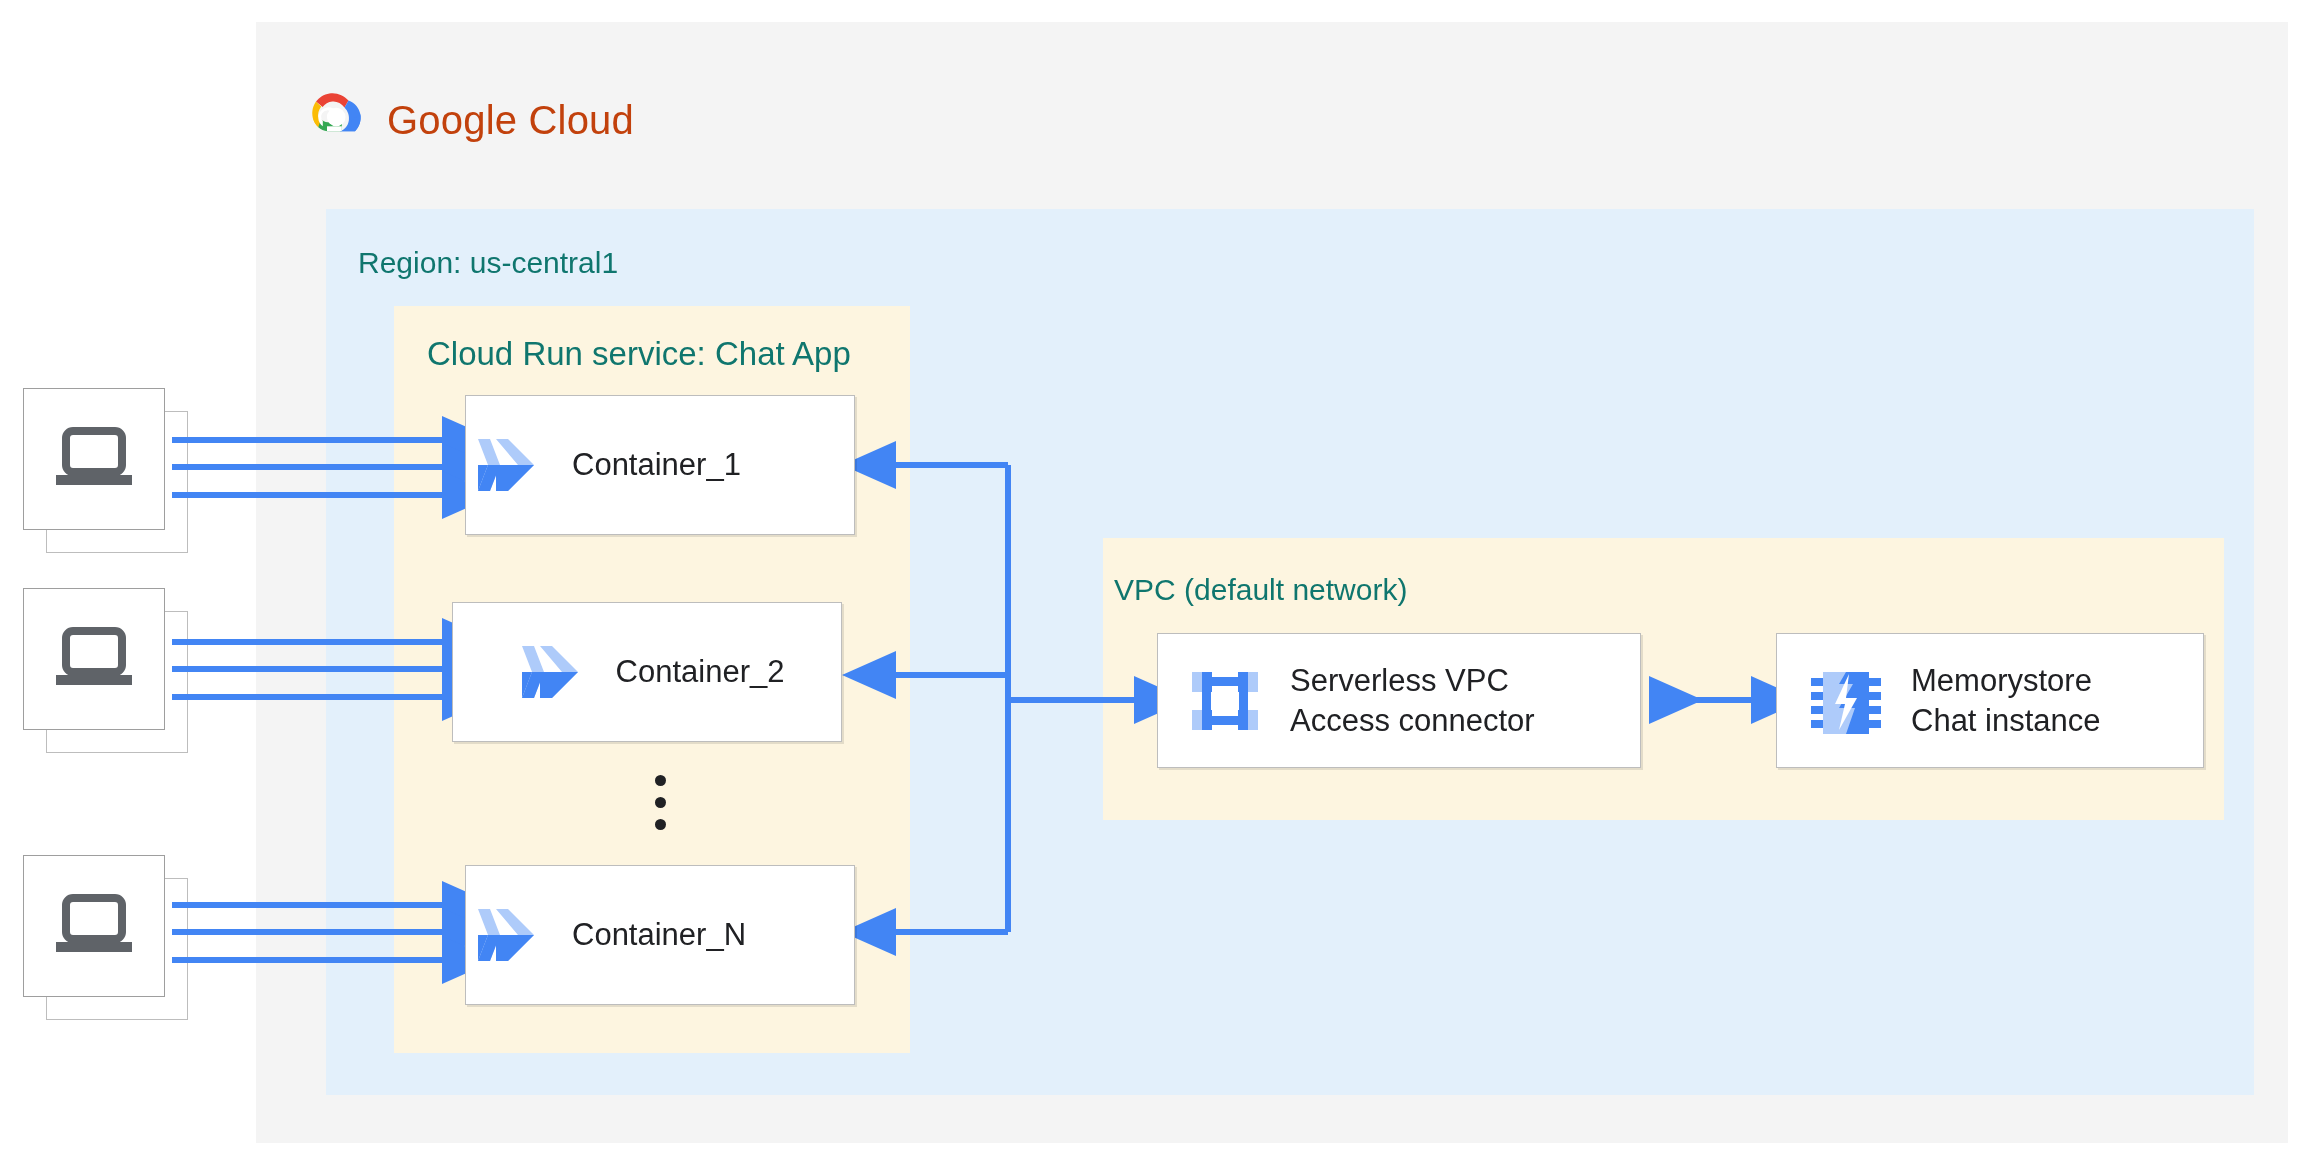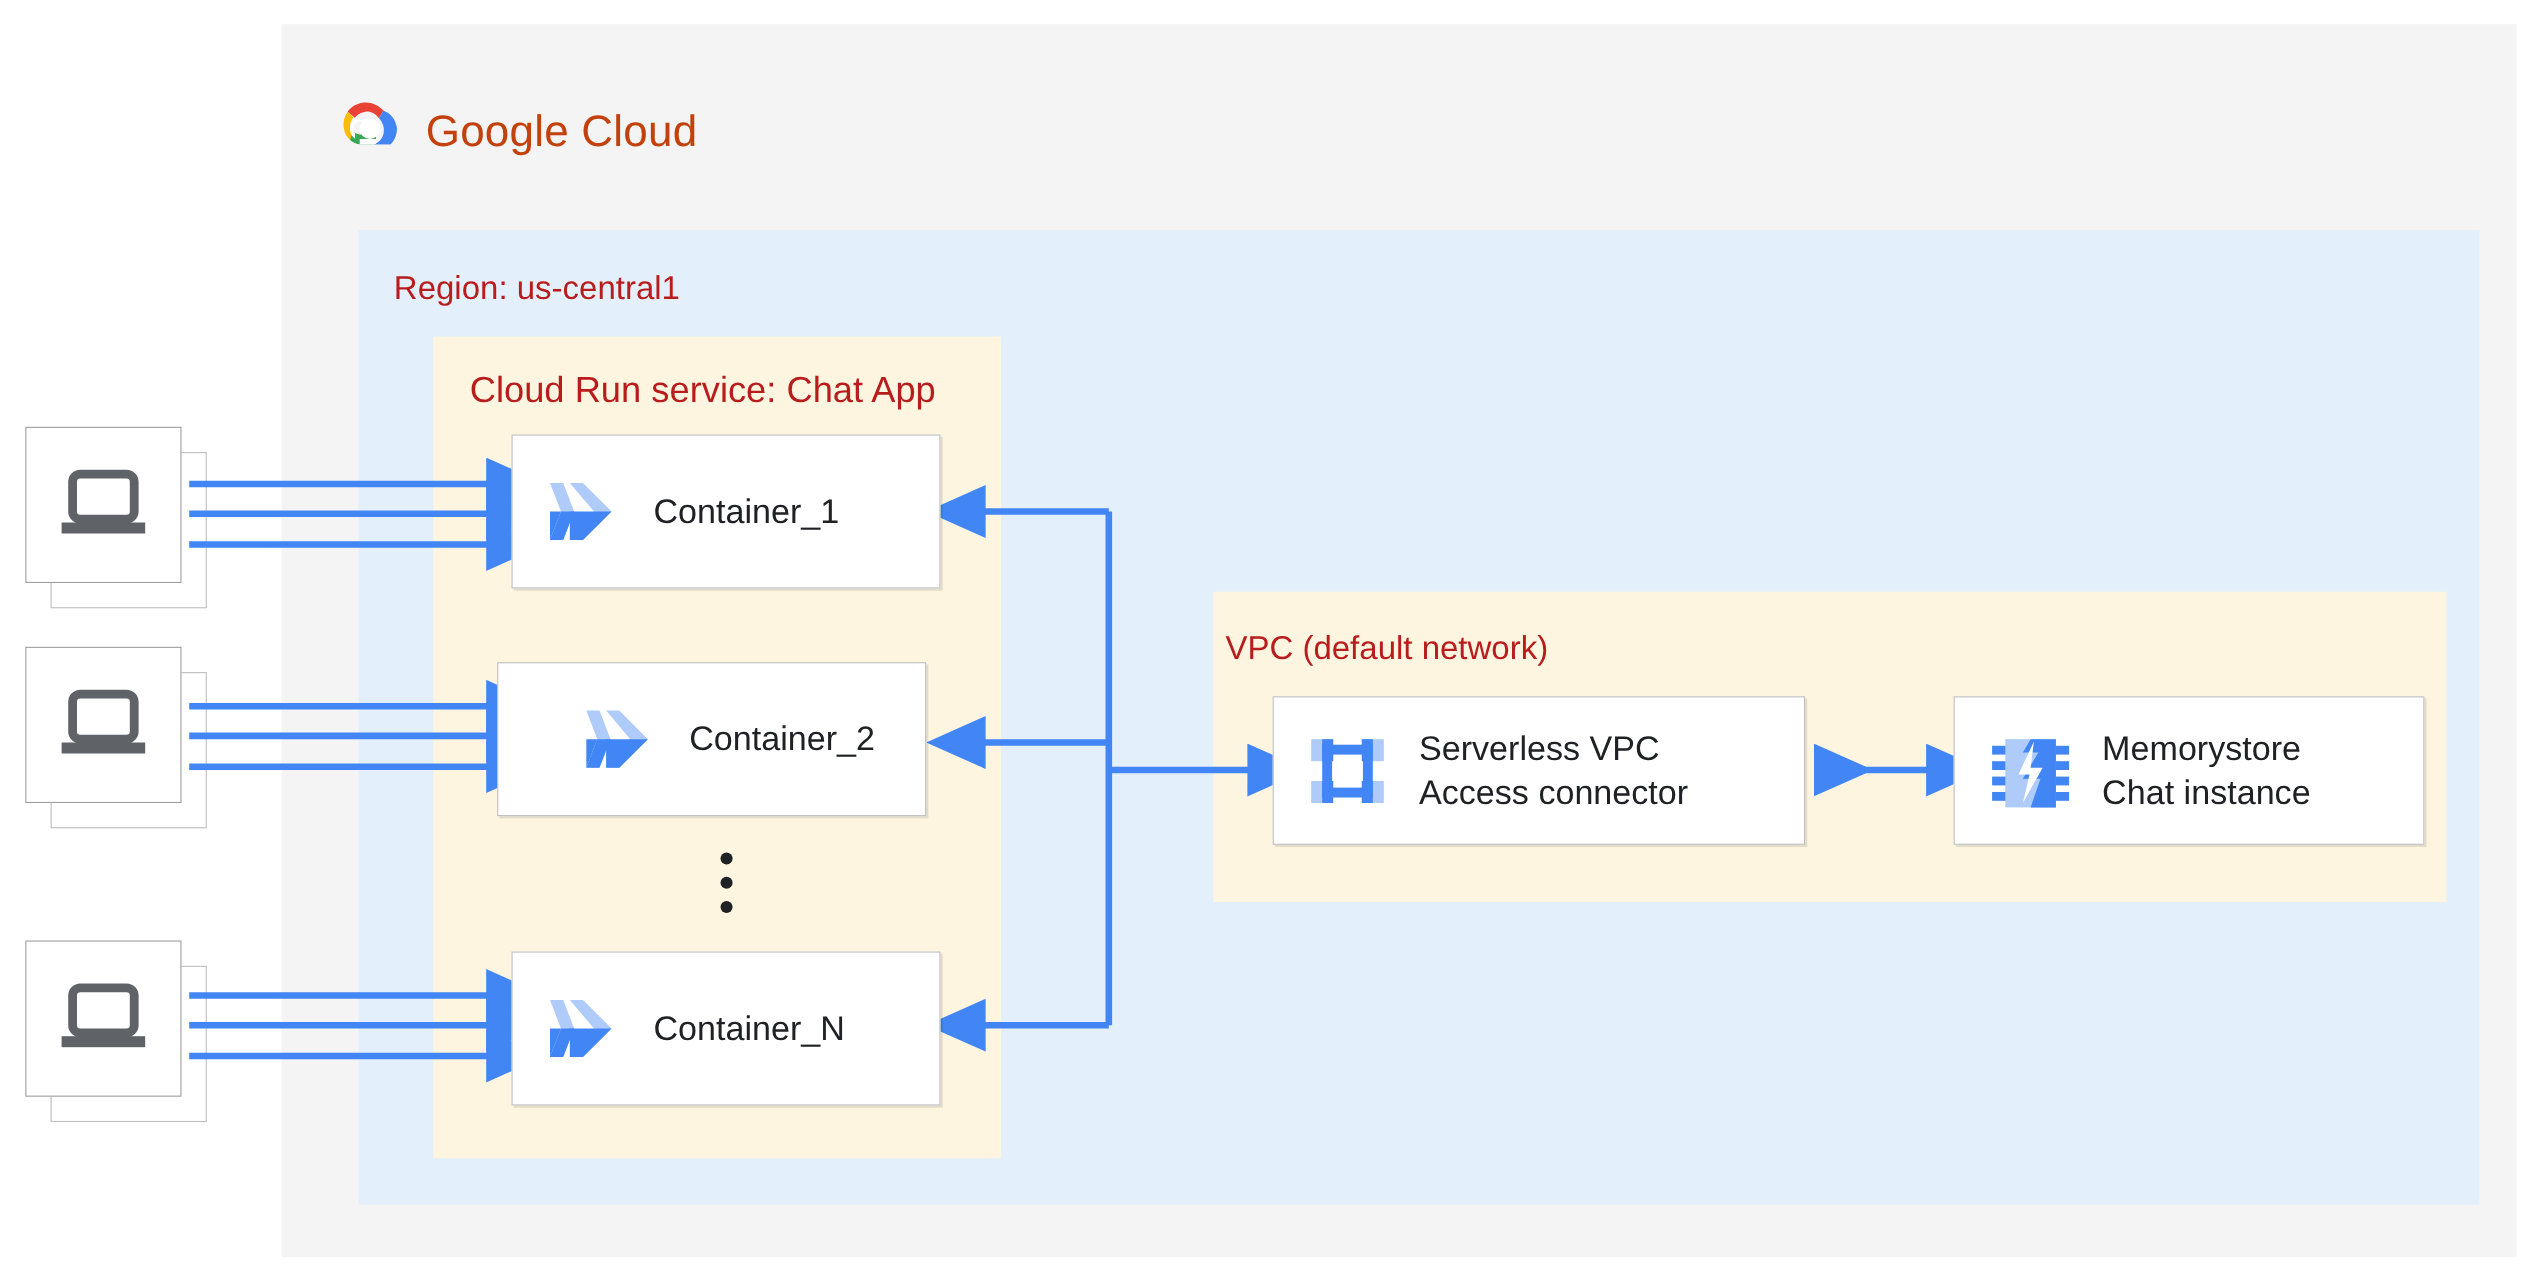--- a/index.html
+++ b/index.html
@@ -49,21 +49,21 @@
     left: 1103px;
     top: 538px;
     width: 1121px;
     height: 282px;
     background: #fdf5e0;
   }
 
   
   .panel-title {
     position: absolute;
-    color: #b91c1c;
+    color: #0f766e;
     font-size: 30px;
     line-height: 36px;
     white-space: nowrap;
   }
   .title-region { left: 358px; top: 245px; }
   .title-cloudrun { left: 427px; top: 336px; font-size: 33px; text-align: center; }
   .title-vpc { left: 1114px; top: 572px; }
 
   
   .gcp-logo-wrap {
@@ -97,21 +97,21 @@
     align-items: center;
     justify-content: center;
   }
   .node .node-label {
     font-size: 31px;
     color: #202124;
     line-height: 40px;
     white-space: pre-line;
   }
 
-  .node-container { width: 390px; height: 140px; padding-left: 22px; }
+  .node-container { width: 390px; height: 140px; }
   .node-container .node-label { margin-left: 30px; }
 
   .c1 { left: 465px; top: 395px; }
   .c2 { left: 452px; top: 602px; justify-content: center; }
   .cn { left: 465px; top: 865px; }
 
   .node-connector {
     left: 1157px; top: 633px;
     width: 484px; height: 135px;
     padding-left: 30px;

